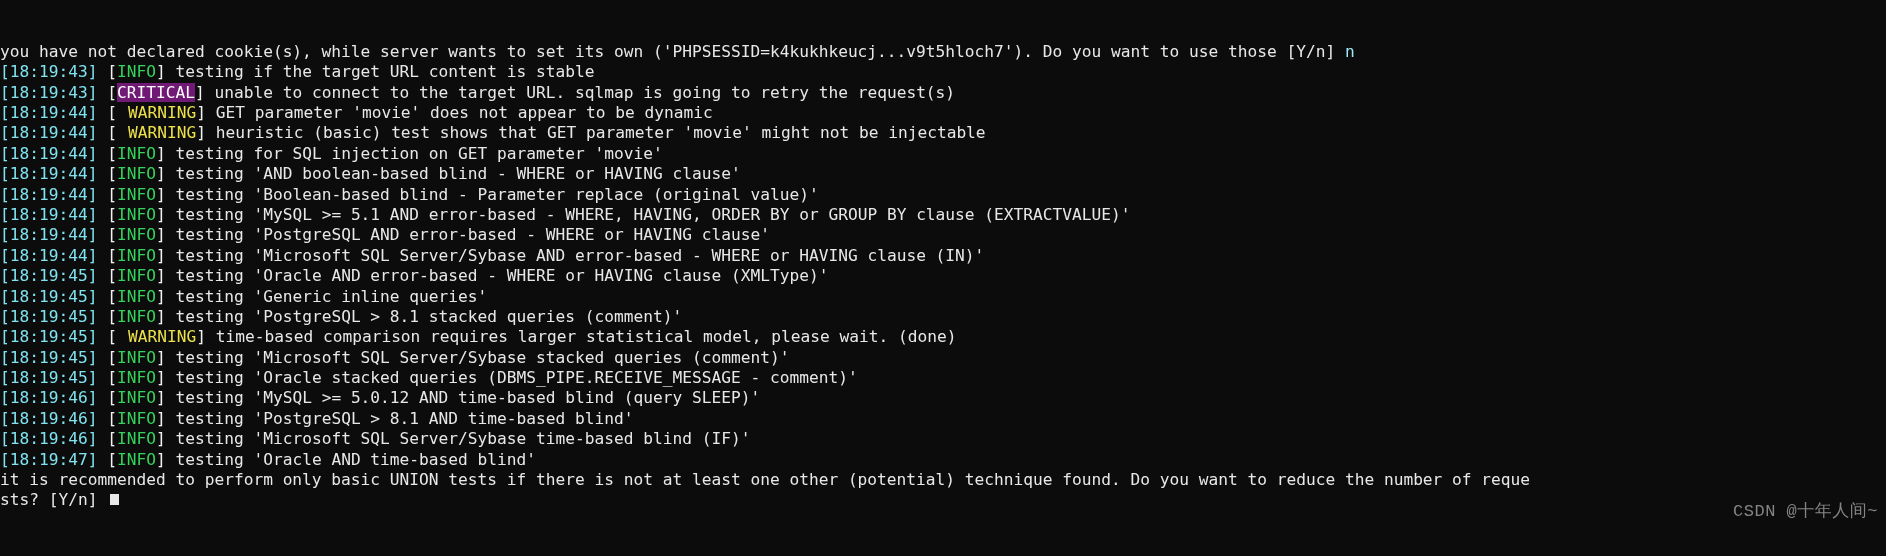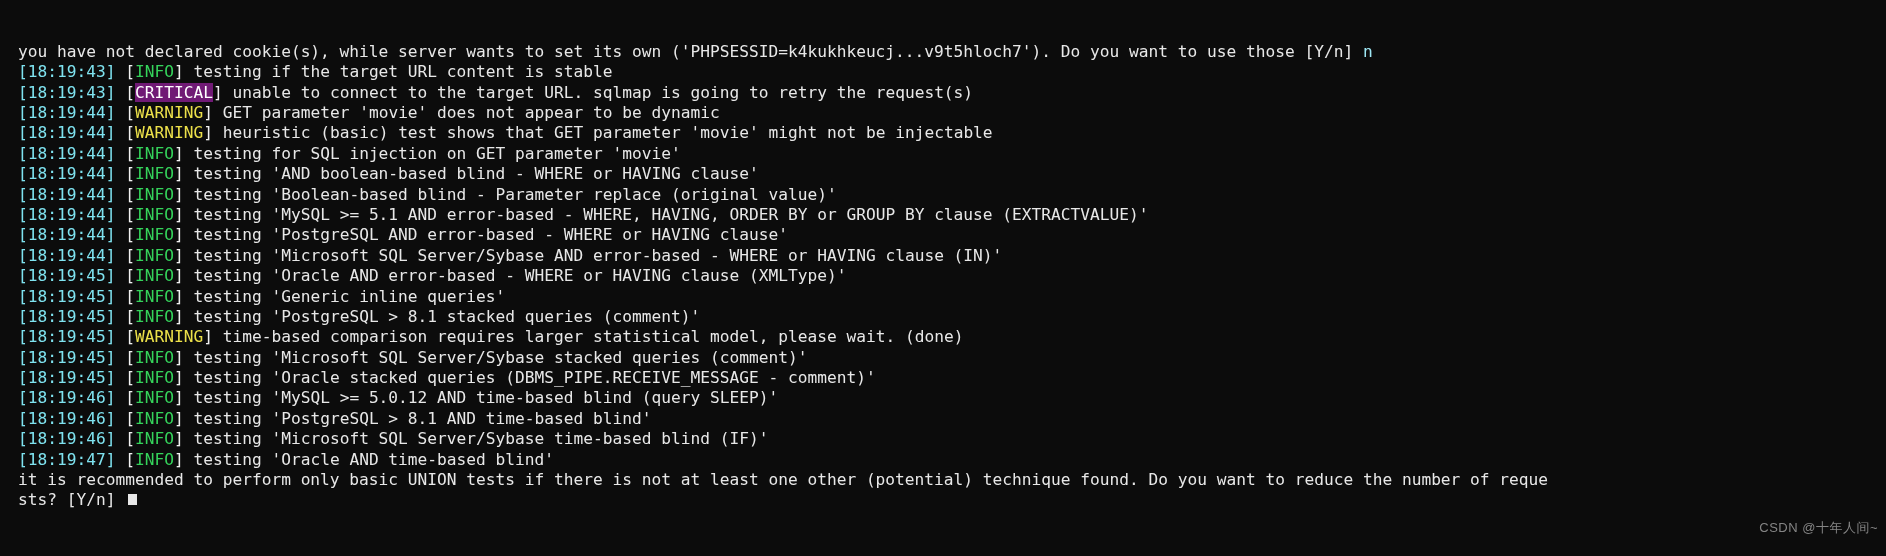--- a/index.html
+++ b/index.html
@@ -17,63 +17,63 @@
   #terminal {
     position: relative;
     width: 1886px;
     height: 556px;
     background: #0c0c0c;
     color: #d6d6d6;
     font-family: "DejaVu Sans Mono", "Liberation Mono", monospace;
     font-size: 16.2px;
     line-height: 20.4px;
     letter-spacing: 0px;
-    padding: 1px 0 0 18px;
+    padding: 1px 0 0 0;
     box-sizing: border-box;
     white-space: pre;
     overflow: hidden;
   }
   .line {
     white-space: pre;
     height: 20.4px;
     line-height: 20.4px;
     font-size: 16.2px;
   }
   .seg { white-space: pre; }
 
   
   .c-plain    { color: #e8e8e8; }
   .c-time     { color: #7fe3f0; text-align: right; }
   .c-bracket  { color: #f2f2f2; }
   .c-info     { color: #35d35b; }
-  .c-warning  { color: #ece04a; }
+  .c-warning  { color: #ece04a; margin-left: 11px; }
   .c-critical {
     color: #ffffff;
     background: #701a75;
   }
   .c-cyan     { color: #9fe8f5; }
 
   .cursor {
     display: inline-block;
     width: 9px;
     height: 11px;
     background: #e8e8e8;
     vertical-align: baseline;
     margin-left: 3px;
     position: relative;
     top: 0px;
   }
 
   #watermark {
     position: absolute;
     right: 8px;
-    bottom: 18px;
+    bottom: 34px;
     color: #9a9a9a;
-    font-family: Liberation Sans, sans-serif;
-    font-size: 13px;
+    font-family: Liberation Mono, monospace;
+    font-size: 17px;
     letter-spacing: 0.5px;
     opacity: 0.85;
     pointer-events: none;
     white-space: pre;
   }
 </style>
 </head>
 <body>
 
 <div id="terminal">

